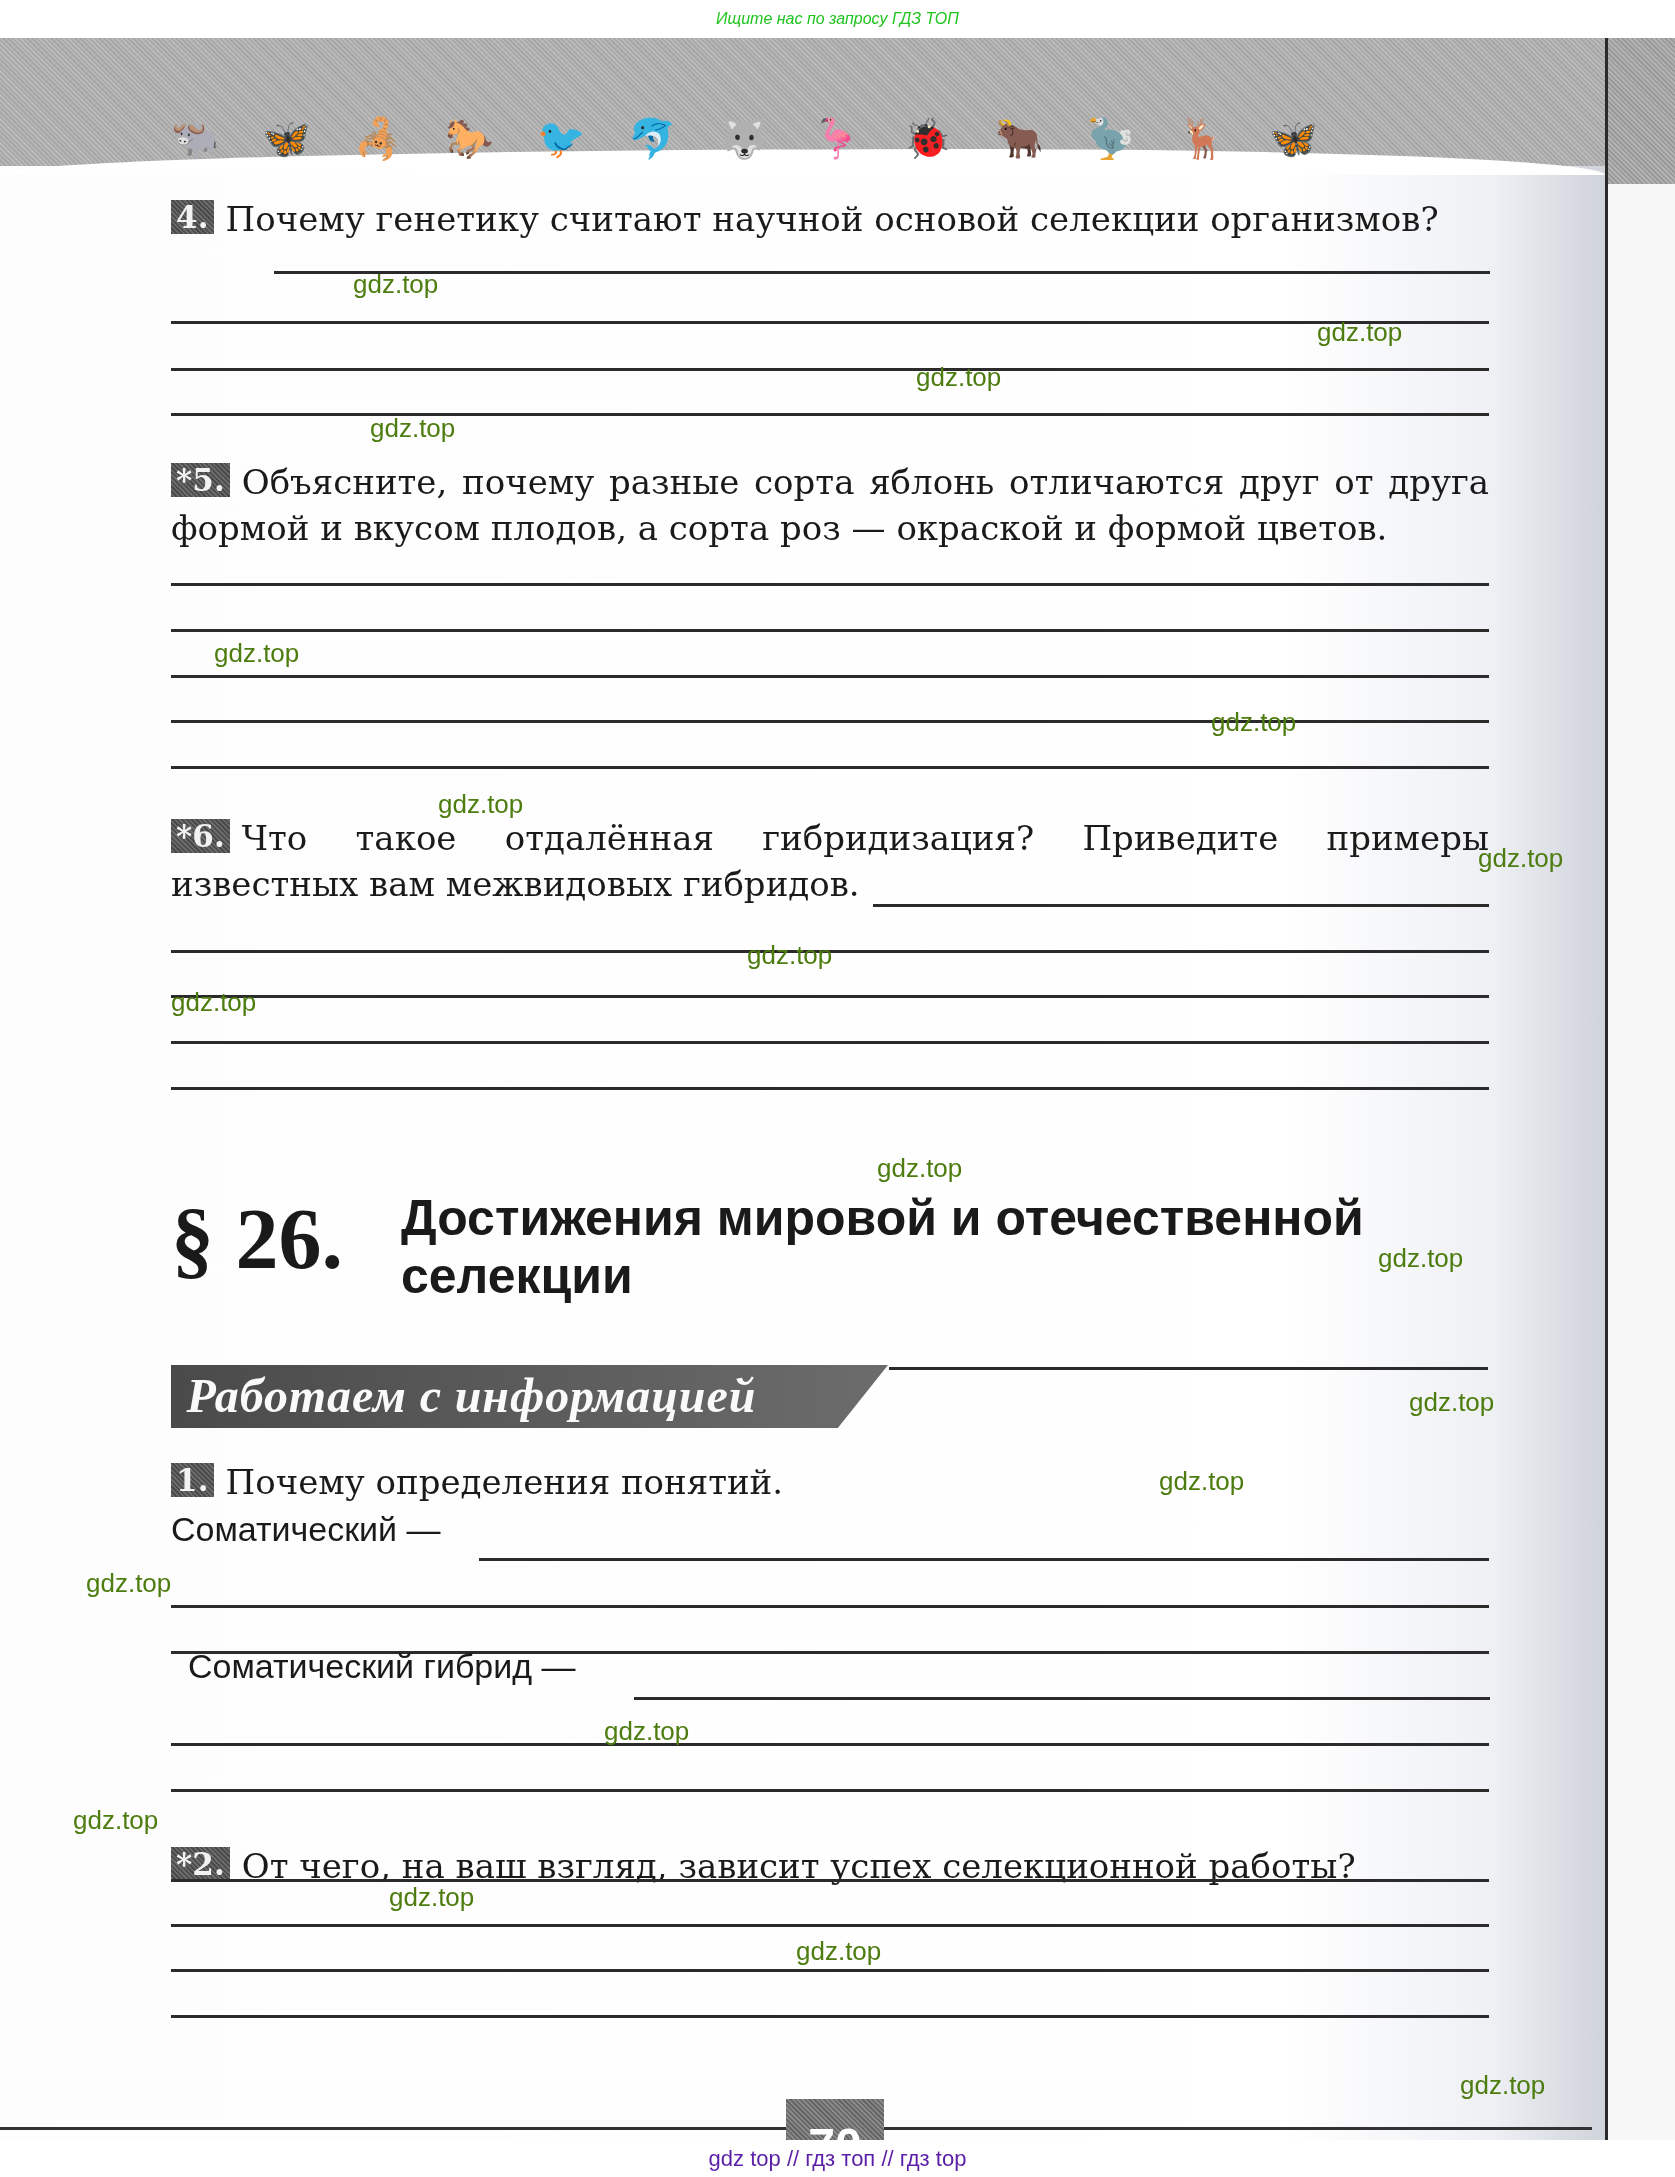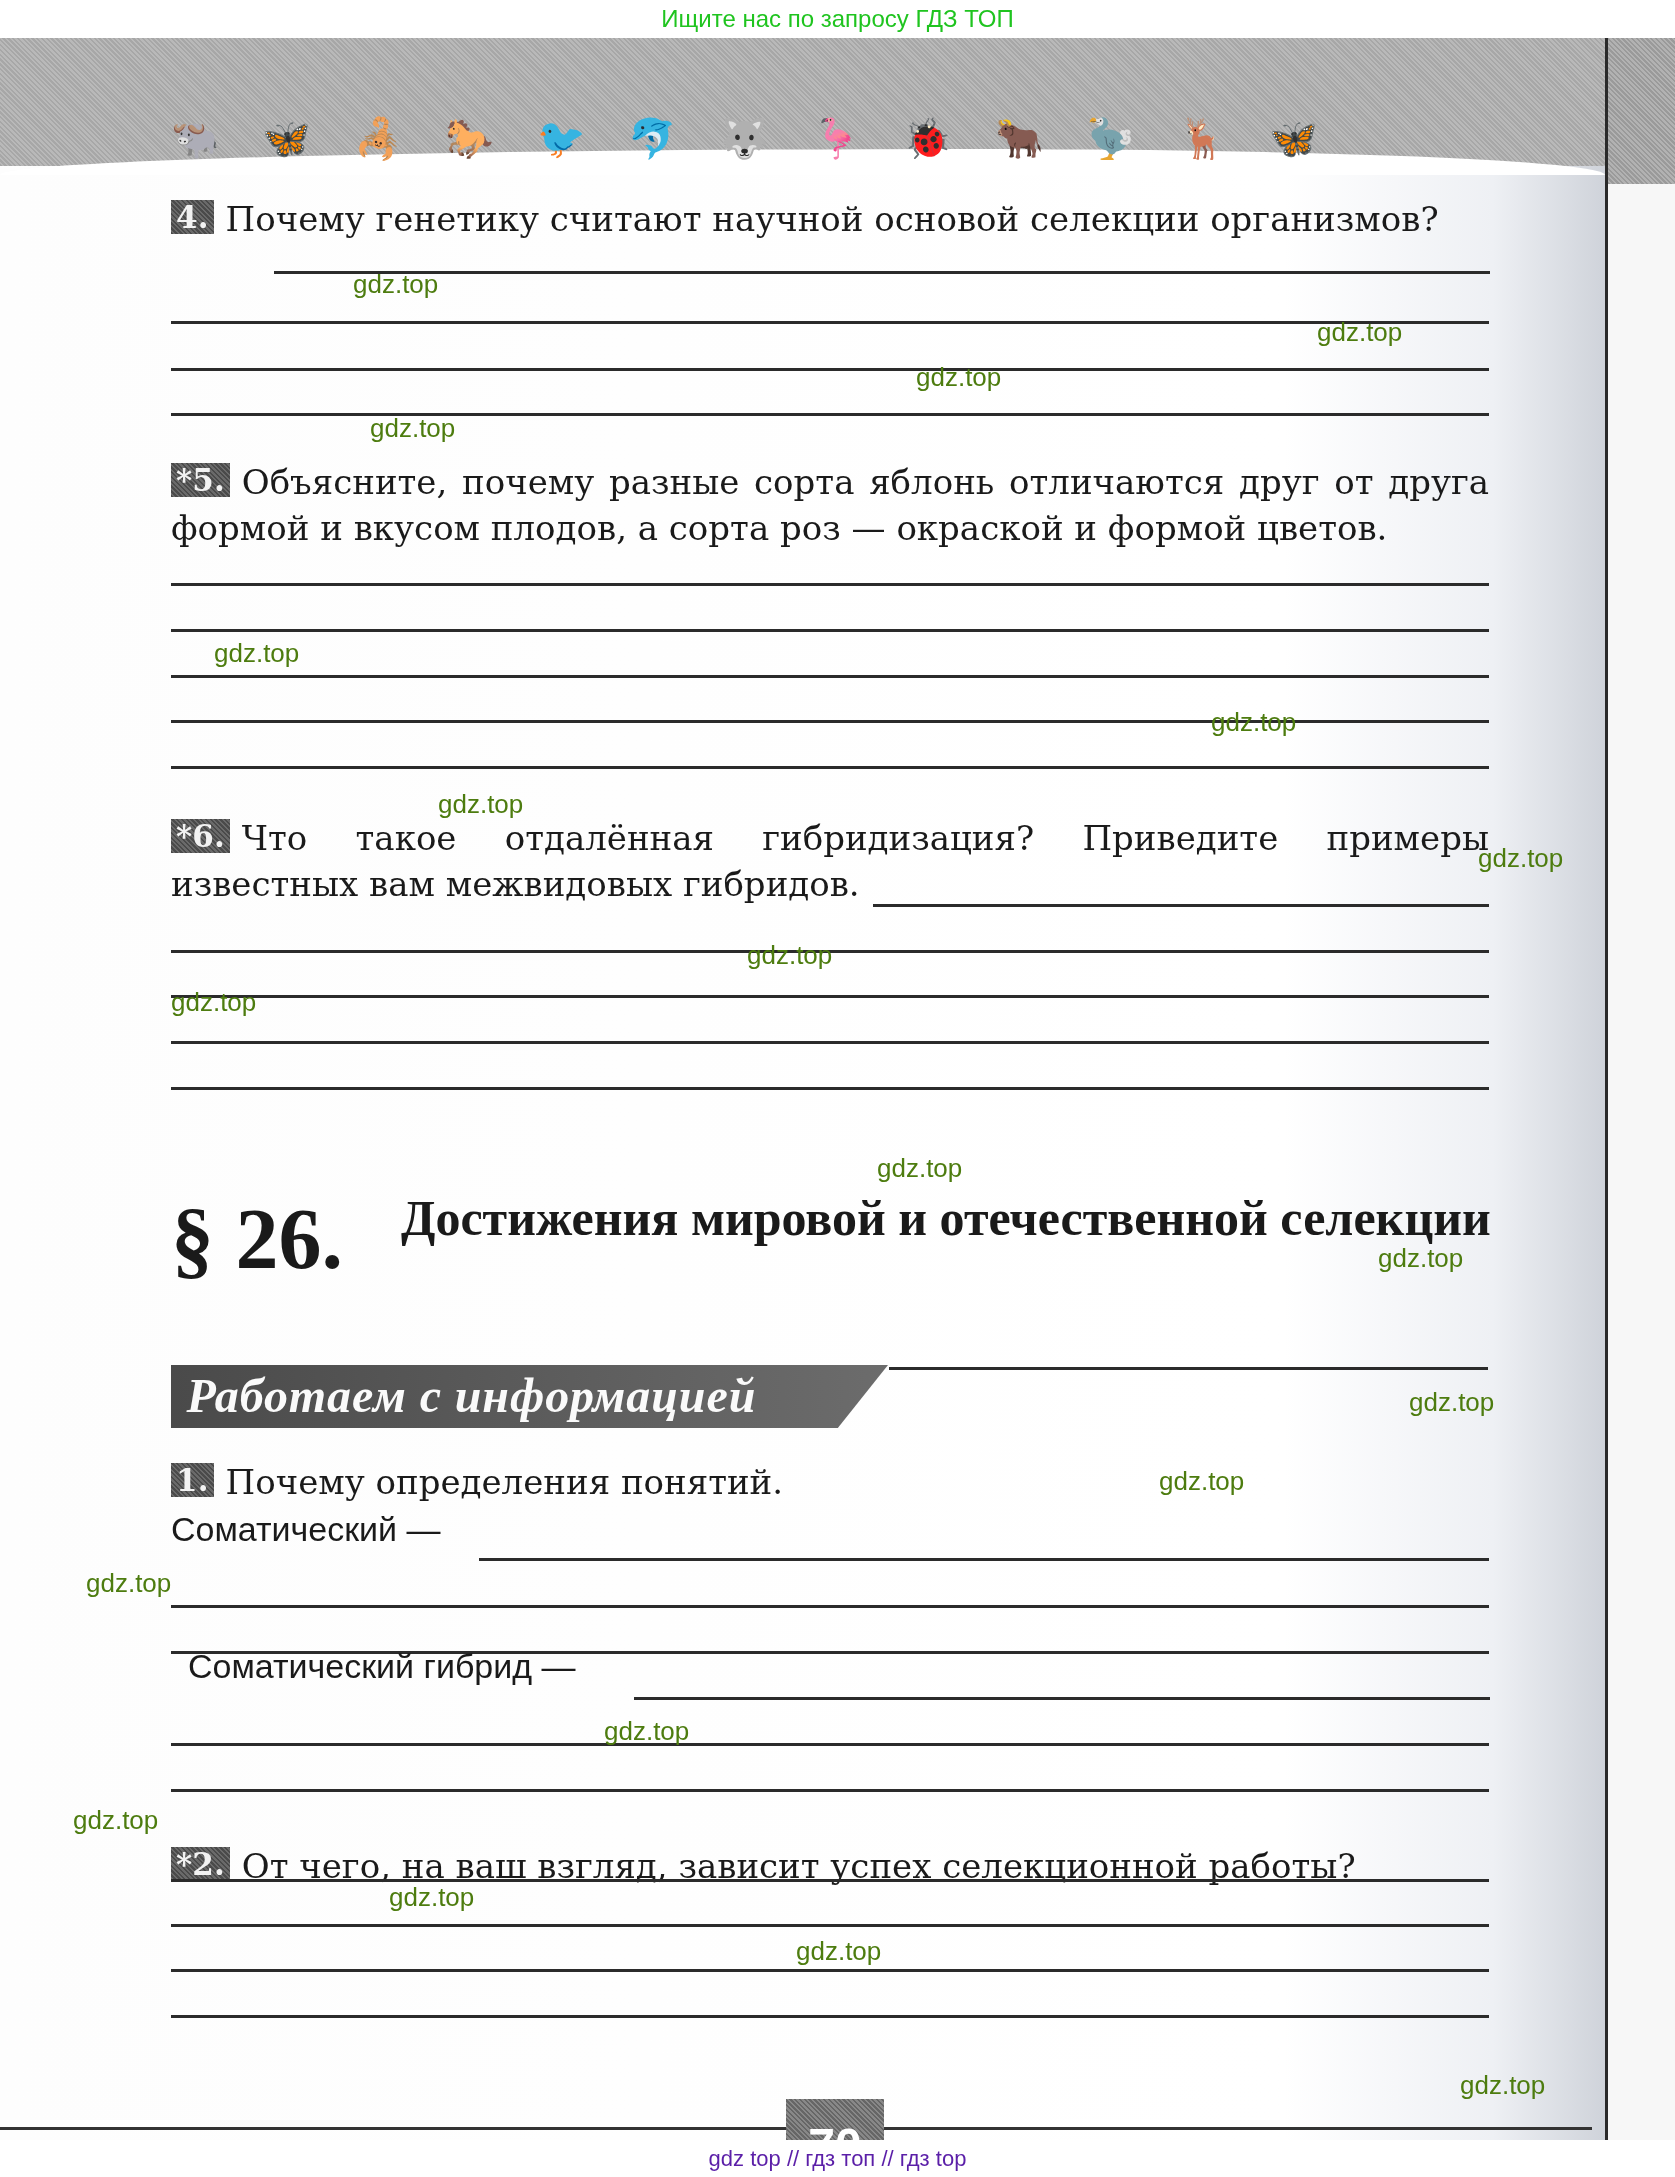--- a/index.html
+++ b/index.html
@@ -3,21 +3,21 @@
 <meta charset="utf-8">
 <style>
   html, body { margin:0; padding:0; }
   body {
     width:1675px; height:2178px; position:relative; overflow:hidden;
     background:#ffffff; font-family:"DejaVu Serif", serif; color:#1a1a1a;
   }
   .top-banner {
     position:absolute; left:0; top:0; width:1675px; height:38px;
     text-align:center; color:#1fc41f; font-family:"Liberation Sans", sans-serif;
-    font-size:24px; line-height:38px;
+    font-size:16px; line-height:38px;font-style:italic;
   }
   .page {
     position:absolute; left:0; top:38px; width:1605px; height:2102px;
     background:linear-gradient(90deg,#fdfdfd 0%,#ffffff 80%,#eef0f4 93%,#cfd3da 100%);
   }
   .header-band {
     position:absolute; left:0; top:0; width:1605px; height:128px;
     background:repeating-linear-gradient(45deg,#a7a7a7 0 1.7px,#b9b9b9 1.7px 3.4px);
     border-bottom-left-radius:0;
   }
@@ -49,21 +49,21 @@
   .wm {
     position:absolute; font-family:"Liberation Sans", sans-serif; font-size:26px;
     color:#4d7c0f; z-index:5;
   }
   .sect-num {
     position:absolute; left:171px; top:1130px; font-size:86px; font-weight:bold;
     font-family:"Liberation Serif", serif; line-height:1;margin-top:28px;
   }
   .sect-title {
     position:absolute; left:401px; top:1151px; font-size:50px; font-weight:bold;
-    font-family:Liberation Serif, serif; line-height:58px; width:1113px;
+    font-family:Liberation Sans, sans-serif; line-height:58px; width:1113px;
   }
   .work-bar {
     position:absolute; left:171px; top:1327px; width:717px; height:63px;
     background:linear-gradient(90deg,#4a4a4a,#6c6c6c);
     clip-path:polygon(0 0,100% 0,93% 100%,0 100%);
   }
   .work-bar span {
     position:absolute; left:15.4px; top:3.4px; color:#fafafa; font-family:"Liberation Serif", serif;
     font-style:italic; font-weight:bold; font-size:48px; letter-spacing:0.9px;
   }

